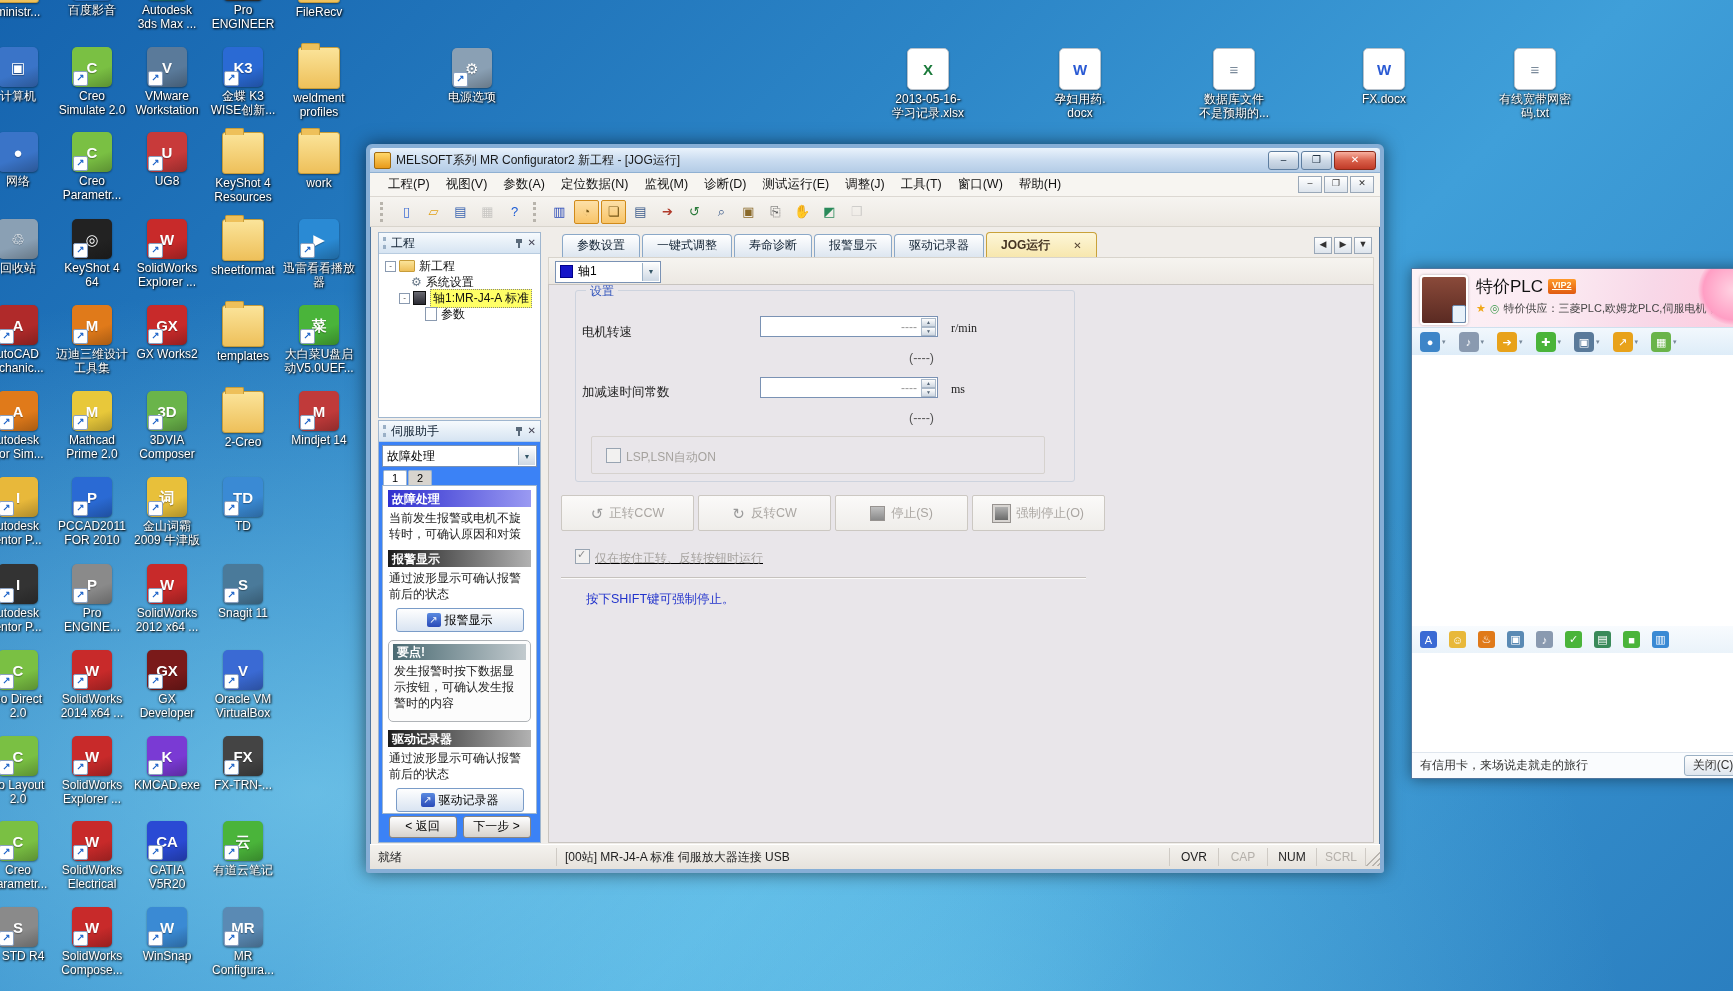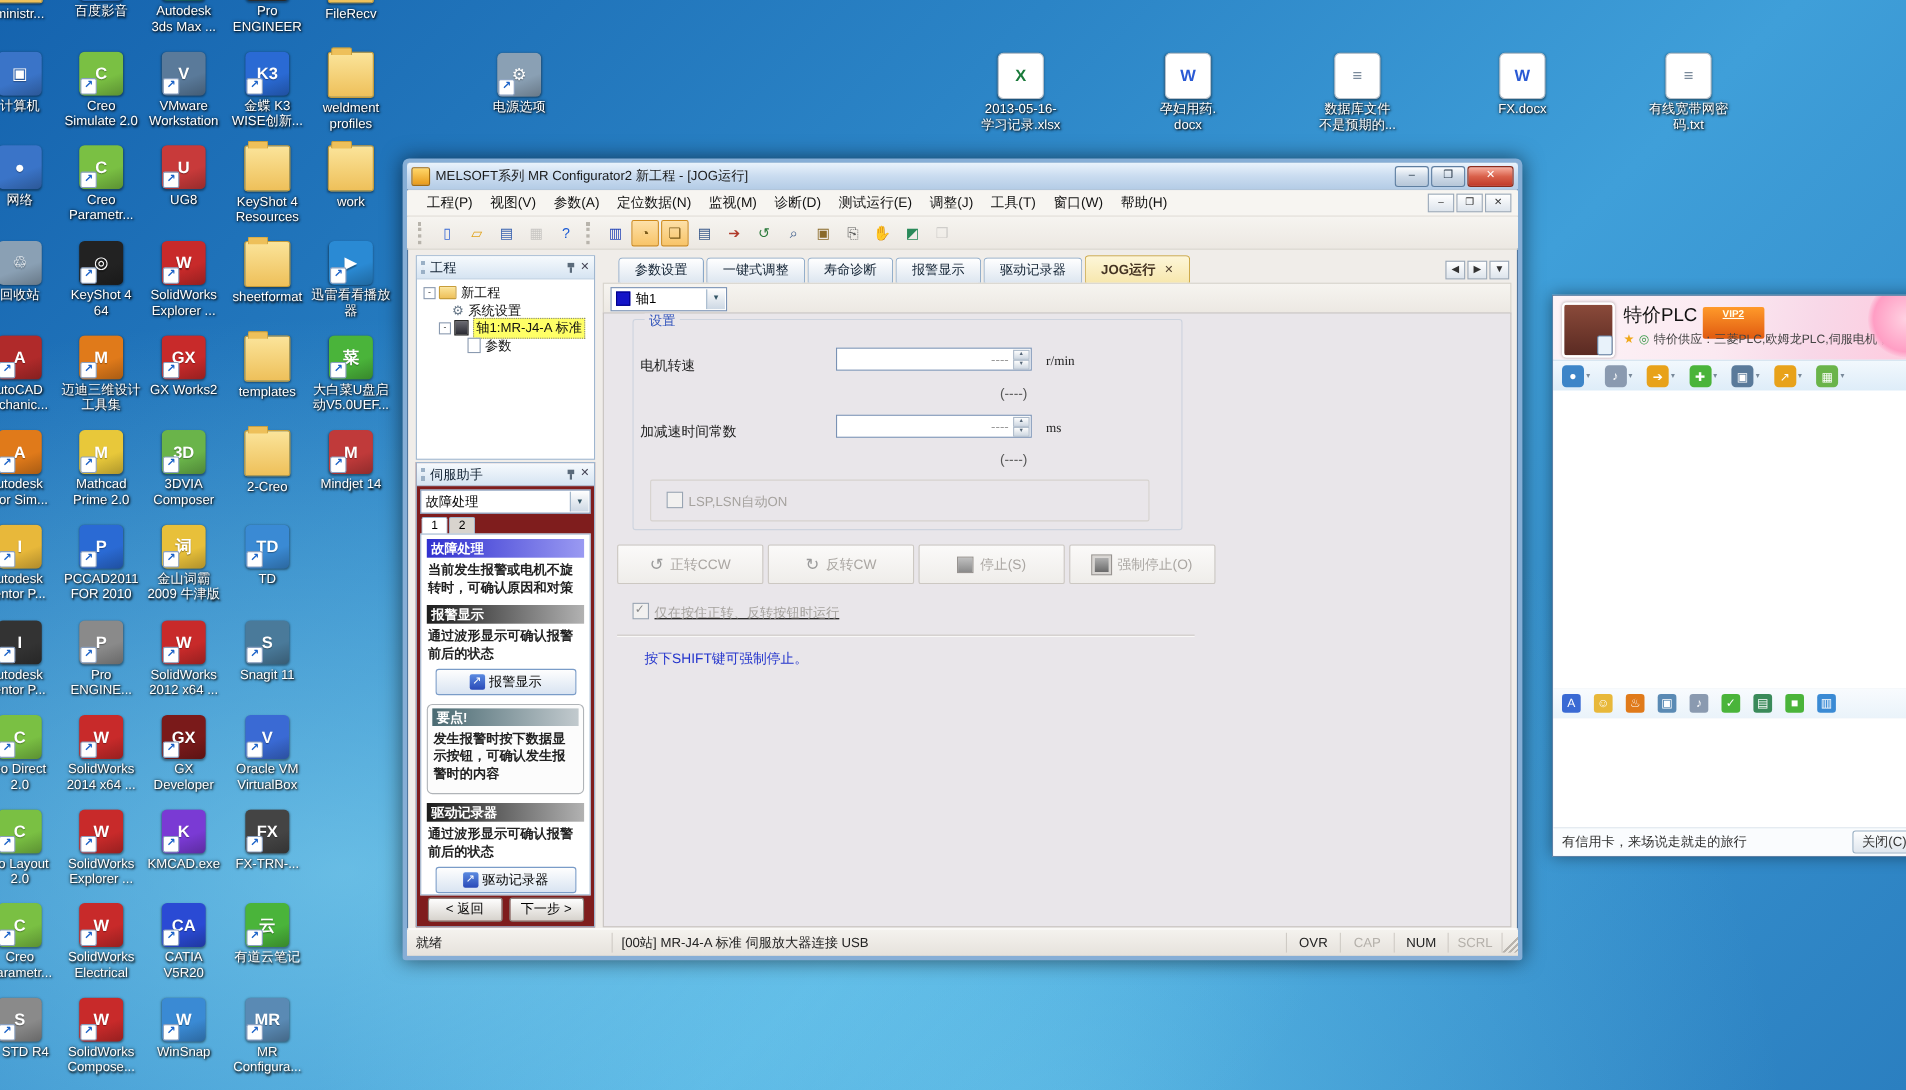--- a/index.html
+++ b/index.html
@@ -72,56 +72,56 @@
   .tree-row{display:flex;align-items:center;height:16px;white-space:nowrap;cursor:pointer;}
   .expander{width:9px;height:9px;border:1px solid #8a9ab0;background:#fff;font-size:8px;line-height:7px;
     text-align:center;color:#333;margin-right:3px;flex:none;}
   .t-folder{width:14px;height:10px;background:linear-gradient(#fbe49a,#eec05a);border:1px solid #c79d3a;
     border-radius:1px;margin-right:4px;flex:none;position:relative;}
   .t-gear{font-size:12px;color:#6a7a8a;margin-right:4px;line-height:1;}
   .t-axis{width:11px;height:12px;background:linear-gradient(#6a6a72,#2a2a32);border:1px solid #111;
     margin-right:4px;flex:none;}
   .t-doc{width:10px;height:12px;background:#fff;border:1px solid #8a9ab0;margin-right:4px;flex:none;}
   .sel-yellow{background:#ffff66;border:1px dotted #888;padding:0 2px;}
-  #assist-panel{position:absolute;left:0;top:188px;width:161px;bottom:0;background:#7f1d1d;border:1px solid #9fb6cf;}
+  #assist-panel{position:absolute;left:0;top:188px;width:161px;bottom:0;background:#3b82f6;border:1px solid #9fb6cf;}
   .combo{height:20px;background:#fff;border:1px solid #7a92b4;display:flex;align-items:center;
     font-size:12px;padding-left:4px;margin:3px 3px 0 3px;position:relative;cursor:pointer;}
   .combo-arrow{position:absolute;right:1px;top:1px;bottom:1px;width:16px;
     background:linear-gradient(#fdfdfd,#cdd8e4);border-left:1px solid #9ab0c6;display:flex;
     align-items:center;justify-content:center;font-size:7px;color:#356;}
   .mini-tabs{display:flex;gap:1px;padding:3px 0 0 4px;}
   .mini-tab{width:22px;height:16px;border:1px solid #9fb6cf;border-bottom:none;background:#d8d4ce;
     font-size:11px;text-align:center;line-height:15px;cursor:pointer;border-radius:2px 2px 0 0;}
   .mini-tab.active{background:#fff;}
   .assist-body{position:absolute;left:3px;right:3px;top:64px;bottom:28px;background:#fff;
     border:1px solid #9fb6cf;overflow:hidden;padding:4px 5px;box-sizing:border-box;}
   .sec-hd{height:17px;font-size:12px;color:#fff;font-weight:bold;padding:1px 4px 0;box-sizing:border-box;margin-top:8px;}
   .sec-hd.first{margin-top:0;}
   .sec-hd.blue{background:linear-gradient(90deg,#3030cf,#9a9af2);}
   .sec-hd.dark{background:linear-gradient(90deg,#1c1c1c,#b2b2b2);}
-  .sec-body{font-size:12px;color:#222;line-height:1.3;margin:4px 1px 6px;font-weight:bold;}
+  .sec-body{font-size:12px;color:#222;line-height:1.3;margin:4px 1px 6px;}
   .assist-btn{display:flex;align-items:center;justify-content:center;gap:4px;width:126px;height:22px;
     margin:2px auto 6px;background:linear-gradient(#fefefe,#d9e4f2);border:1px solid #7a9cc8;
     border-radius:3px;font-size:12px;cursor:pointer;}
   .launch-ico{width:14px;height:14px;background:linear-gradient(#5a8ae0,#2a4ab8);color:#fff;
     font-size:10px;line-height:14px;text-align:center;border-radius:2px;}
   .point-box{border:1px solid #b0b4b8;border-radius:5px;padding:3px 4px 4px;margin:8px 0 2px;background:#fcfcfc;}
   .point-hd{height:16px;font-size:12px;color:#fff;font-weight:bold;padding:0 4px;
     background:linear-gradient(90deg,#4a6a72,#c2cace);}
   .assist-foot{position:absolute;left:0;right:0;bottom:4px;display:flex;justify-content:center;gap:6px;}
   .nav-btn{width:66px;height:20px;background:linear-gradient(#fefefe,#d6d2cc);border:1px solid #8a8680;
     border-radius:3px;font-size:12px;text-align:center;line-height:18px;cursor:pointer;}
   
   #right-area{position:absolute;left:178px;top:84px;right:6px;bottom:26px;}
   .doc-tabs{height:25px;display:flex;align-items:flex-end;gap:2px;padding-left:14px;position:relative;}
   .doc-tab{height:22px;padding:0 14px;background:linear-gradient(#ffffff,#dde6f0);
     border:1px solid #8aa8c8;border-bottom:none;border-radius:4px 4px 0 0;font-size:12px;
     line-height:21px;color:#123;cursor:pointer;white-space:nowrap;}
   .doc-tab.active{background:linear-gradient(#fdf6d8,#f7e7ae);border-color:#c9a23a;height:24px;
-    line-height:23px;font-weight:bold;color:#432;display:flex;align-items:center;gap:8px;text-align:right;}
+    line-height:23px;font-weight:bold;color:#432;display:flex;align-items:center;gap:23px;text-align:right;}
   .tab-close{font-size:10px;color:#543;cursor:pointer;font-weight:bold;}
   .tab-nav{position:absolute;right:2px;bottom:3px;display:flex;gap:2px;}
   .tab-nav .child-btn{width:16px;}
   .axis-bar{height:27px;background:linear-gradient(#f6f4f0,#ece8e2);border:1px solid #d8d4cc;
     display:flex;align-items:center;padding-left:6px;}
   .axis-combo{width:100px;height:20px;background:#fff;border:1px solid #7a92b4;display:flex;
     align-items:center;font-size:12px;gap:5px;padding-left:4px;position:relative;cursor:pointer;}
   .axis-sq{width:11px;height:11px;background:#1515c8;border:1px solid #00008a;}
   .content{position:absolute;left:0;right:0;top:52px;bottom:0;background:#e9e6ea;
     border:1px solid #c8c4c0;overflow:hidden;}
@@ -164,22 +164,22 @@
     border:1px solid #4f769f;box-shadow:0 0 14px rgba(0,0,0,.45);box-sizing:border-box;}
   .chat-hd{height:58px;position:relative;overflow:hidden;
     background:linear-gradient(100deg,#fdf3f7 0%,#fbe9f1 45%,#f8d8e8 70%,#ffc9dd 100%);}
   .chat-hd::after{content:"";position:absolute;right:-18px;top:-14px;width:70px;height:70px;border-radius:50%;
     background:radial-gradient(circle,#ffd2e2 0%,#ff9ec4 60%,rgba(255,158,196,0) 72%);}
   .chat-avatar{position:absolute;left:8px;top:6px;width:44px;height:46px;border-radius:4px;
     background:linear-gradient(#8a4a3a,#5a2a22);border:2px solid #fff;box-shadow:0 0 3px rgba(0,0,0,.3);}
   .chat-phone{position:absolute;left:40px;top:36px;width:12px;height:16px;background:#e8f2fa;
     border:1px solid #6a8aae;border-radius:2px;}
   .chat-title{position:absolute;left:64px;top:6px;font-size:17px;color:#111;}
-  .vip-badge{position:absolute;left:136px;top:10px;height:29px;background:linear-gradient(#ff9a2a,#e05a10);
-    color:#ffe;font-size:9px;font-weight:bold;line-height:13px;padding:0 18px;border-radius:2px;text-decoration:underline;}
+  .vip-badge{position:absolute;left:136px;top:10px;height:15px;background:linear-gradient(#ff9a2a,#e05a10);
+    color:#ffe;font-size:9px;font-weight:bold;line-height:13px;padding:0 4px;border-radius:2px;text-decoration:underline;}
   .chat-sub{position:absolute;left:64px;top:32px;font-size:11px;color:#444;white-space:nowrap;display:flex;gap:4px;align-items:center;}
   .star-ico{color:#f0a81a;font-size:11px;}
   .zoom-ico{color:#3a9a4a;font-size:11px;}
   .chat-toolbar{position:absolute;left:0;right:0;top:58px;height:28px;background:linear-gradient(#f2f8fd,#ddecf8);
     border-top:1px solid #cfe0ee;border-bottom:1px solid #c6d8e8;display:flex;align-items:center;padding-left:8px;gap:13px;}
   .cticon{display:flex;align-items:center;gap:2px;cursor:pointer;}
   .cticon .ico{width:20px;height:20px;border-radius:4px;display:flex;align-items:center;justify-content:center;
     color:#fff;font-size:11px;}
   .cticon .dd{font-size:7px;color:#789;}
   .chat-area{position:absolute;left:0;right:0;top:86px;height:271px;background:#fff;border-bottom:1px solid #e2e8ee;}

